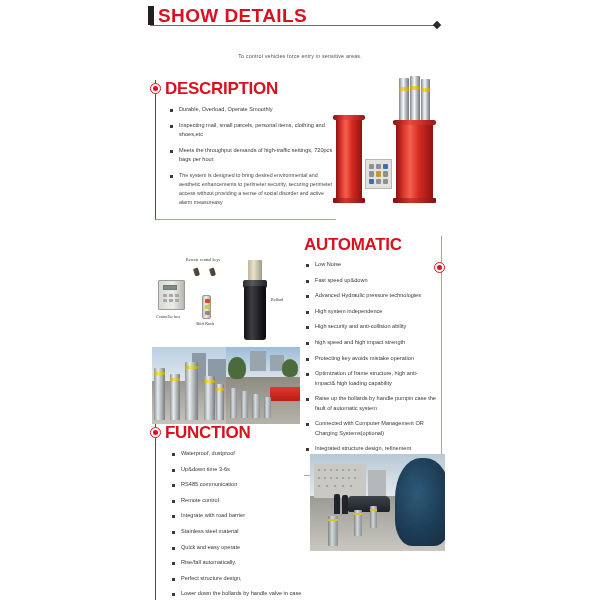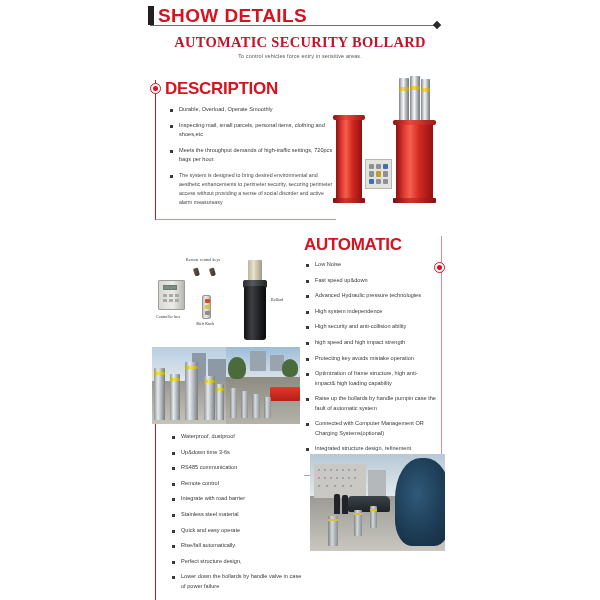--- a/index.html
+++ b/index.html
@@ -417,21 +417,20 @@
 
 <div class="page">
 
   <div class="show-details-header">
     <span class="sd-bar"></span>
     <span class="sd-text">SHOW DETAILS</span>
   </div>
   <div class="header-rule"></div>
   <div class="header-rule-dot"></div>
 
-  <div class="product-title">AUTOMATIC SECURITY BOLLARD</div>
   <div class="product-subtitle">To control vehicles force entry in sensitive areas.</div>
 
   <div class="desc-block">
     <div class="sec-title-row">
       <span class="sec-marker">
           <i></i>
         </span>
       <span class="sec-title">DESCRIPTION</span>
     </div>
     <ul class="blist desc-list">
@@ -563,20 +562,26 @@
       <div class="tree-b" style="left:56px; top:12px; width:16px; height:18px;"></div>
       <div class="barrier-b" style="left:44px; top:40px; width:30px; height:14px;"></div>
       <div class="post-b" style="left:4px; width:7px; height:30px;"></div>
       <div class="post-b" style="left:15px; width:7px; height:27px;"></div>
       <div class="post-b" style="left:26px; width:8px; height:24px;"></div>
       <div class="post-b" style="left:38px; width:7px; height:21px;"></div>
     </div>
   </div>
 
   <div class="func-block">
+    <div class="sec-title-row">
+      <span class="sec-marker">
+          <i></i>
+        </span>
+      <span class="sec-title">FUNCTION</span>
+    </div>
     <ul class="blist func-list">
       <li>Waterproof, dustproof</li>
       <li> Up&amp;down time  3-6s</li>
       <li>RS485 communication</li>
       <li>Remote control</li>
       <li>Integrate with road barrier</li>
       <li>Stainless steel material</li>
       <li>Quick and easy operate</li>
       <li>Rise/fall automatically.</li>
       <li>Perfect structure design,</li>

